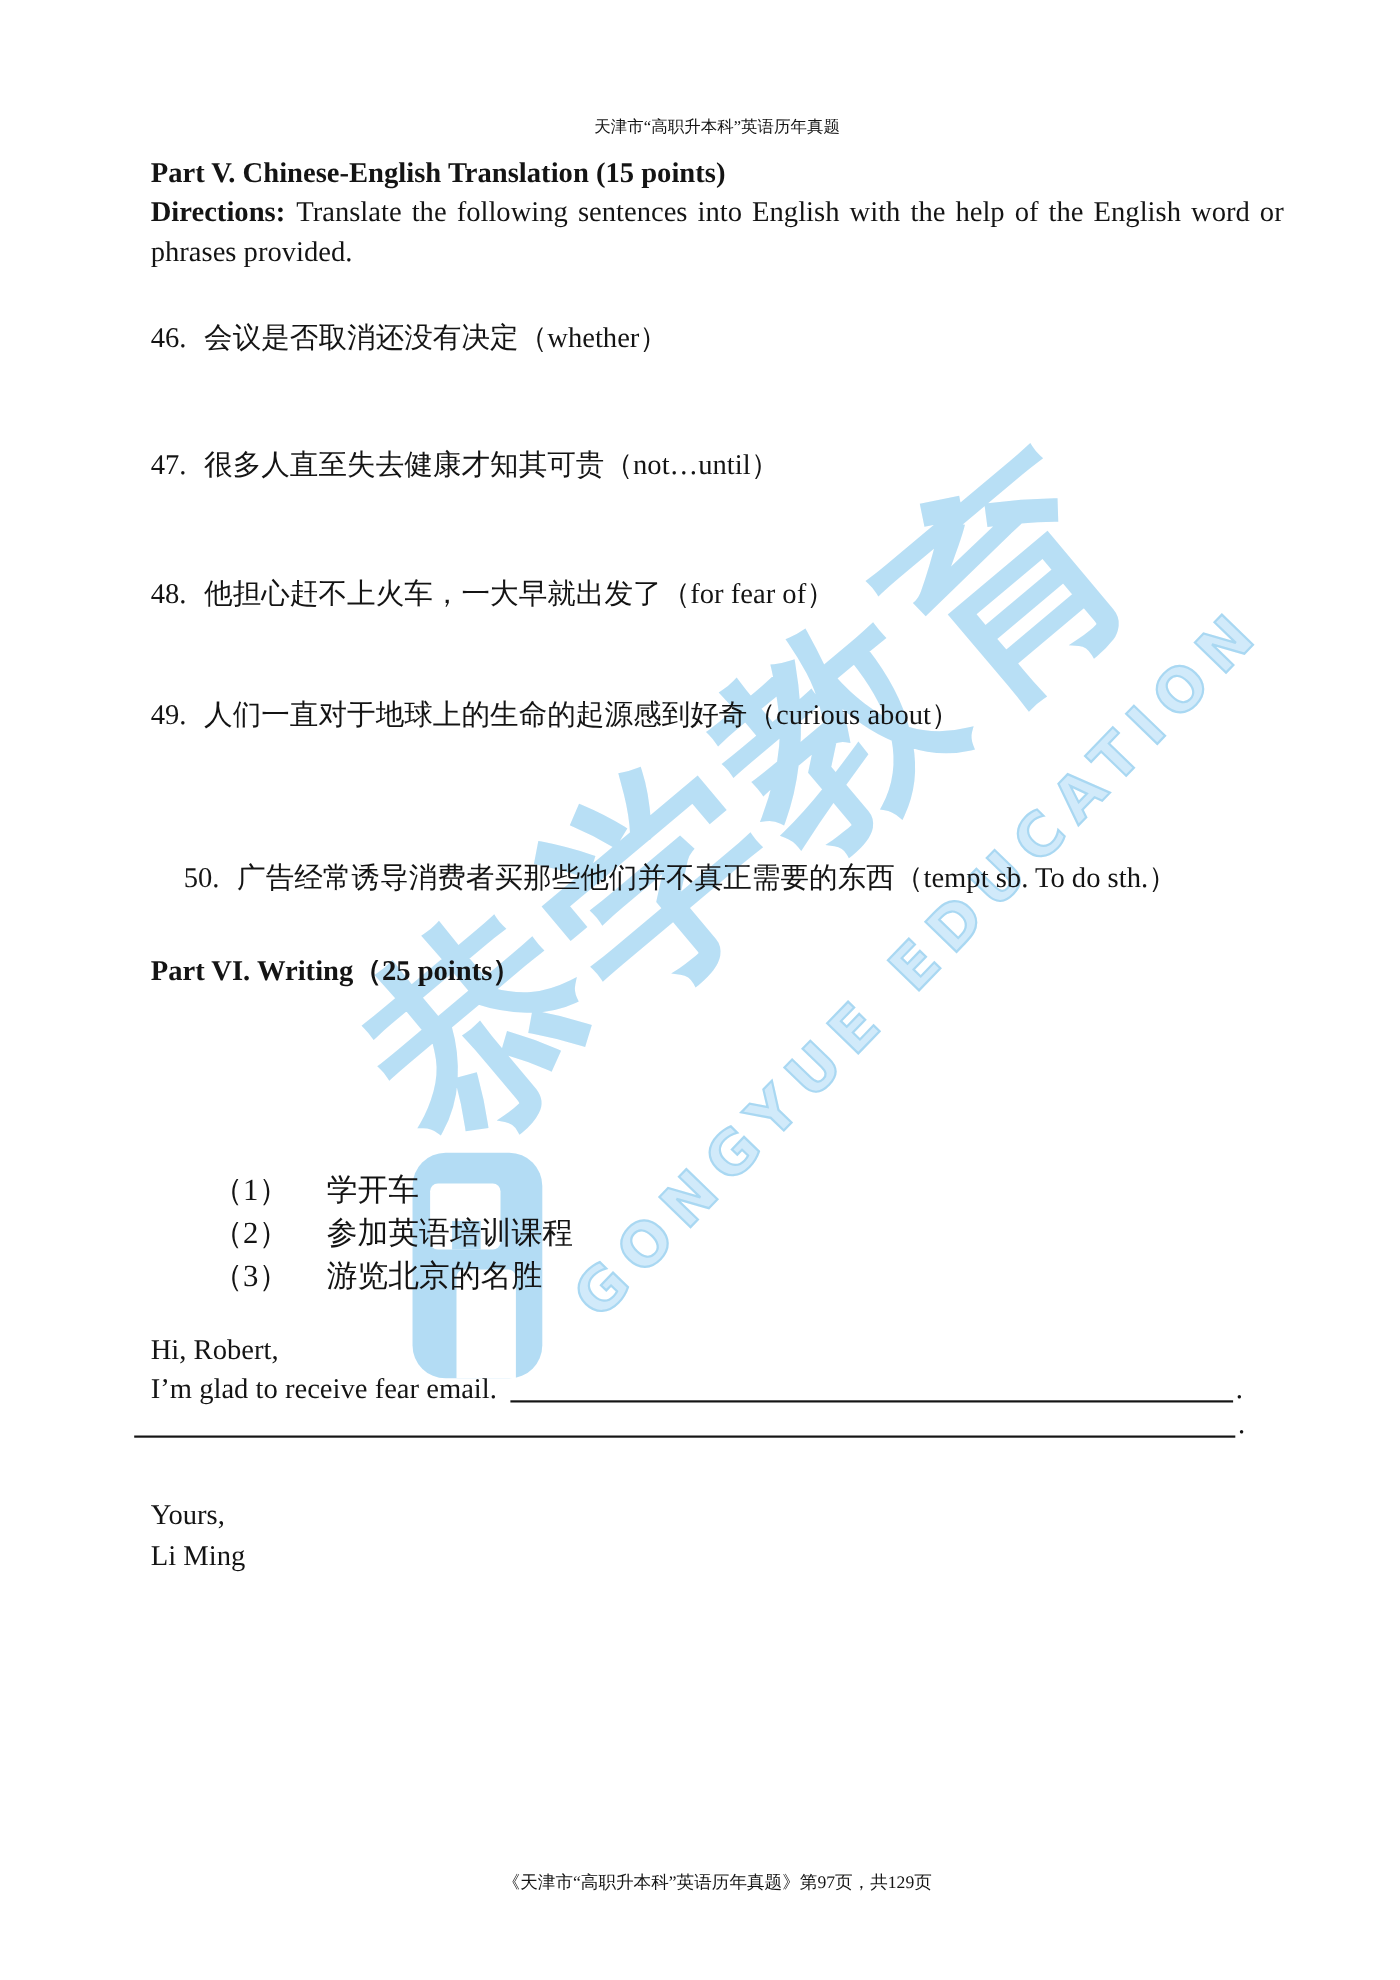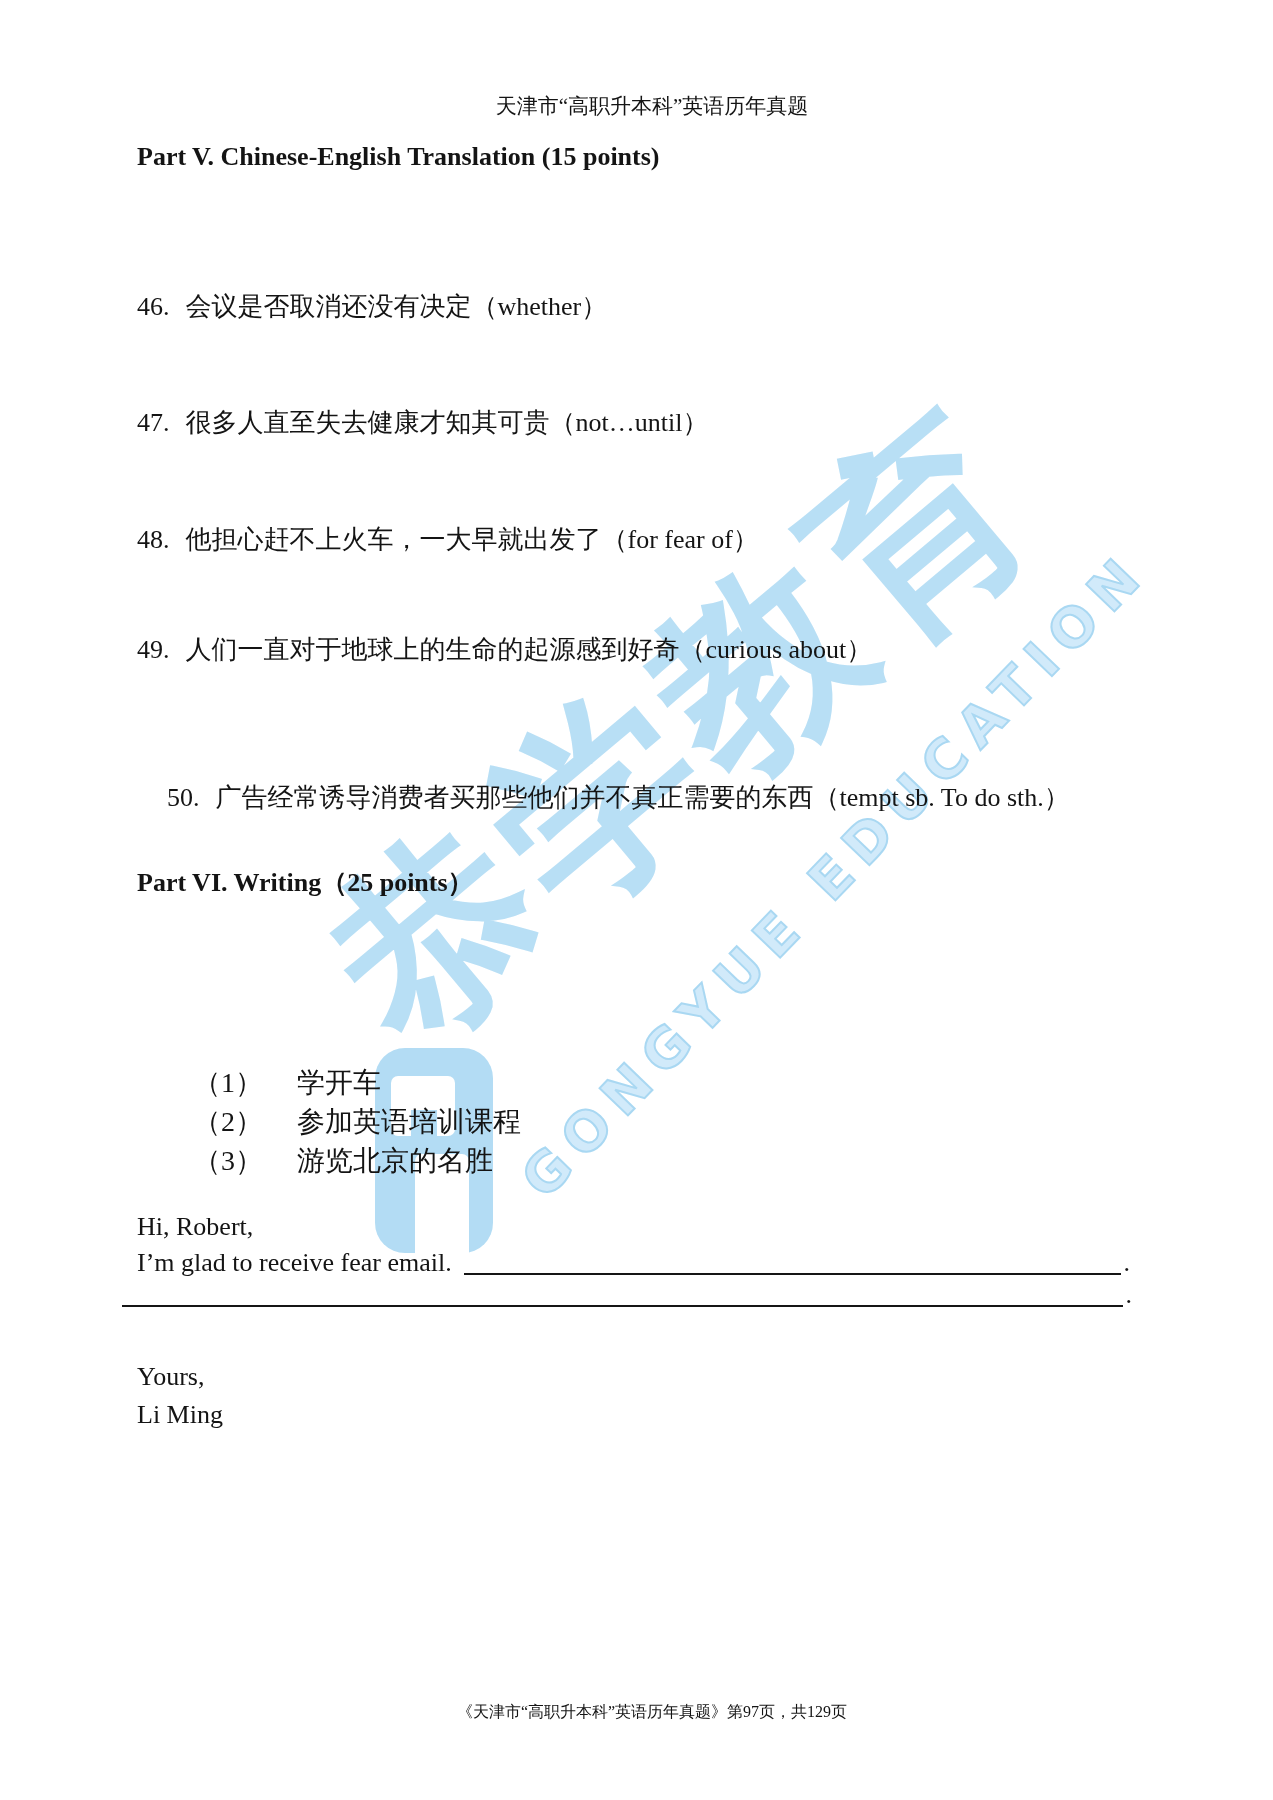--- a/index.html
+++ b/index.html
@@ -25,21 +25,21 @@
   }
   .wm-logo{
     position:absolute;left:375px;top:1048px;width:118px;height:205px;
     background:#a9d8f3;border-radius:30px;opacity:.88;
   }
   .wm-logo .w1{position:absolute;left:16px;top:28px;width:64px;height:60px;background:#ffffff;border-radius:7px;}
   .wm-logo .dot{position:absolute;left:36px;top:62px;width:26px;height:26px;background:#a9d8f3;}
   .wm-logo .w2{position:absolute;left:40px;top:106px;width:54px;height:99px;background:#ffffff;border-radius:7px 7px 0 0;}
   
   .abs{position:absolute;z-index:1;}
-  .header-title{left:137px;top:91px;width:1030px;text-align:center;font-size:21px;line-height:30px;}
+  .header-title{left:137px;top:101px;width:1030px;text-align:center;font-size:15px;line-height:30px;}
   .heading{font-size:26px;line-height:34px;font-weight:bold;white-space:nowrap;}
   .p5-heading{left:137px;top:140px;}
   .p6-heading{left:137px;top:866px;}
   .para{left:137px;width:1030px;font-size:26px;line-height:36px;text-align:justify;margin:0;}
   .p5-dir{top:175px;}
   .p6-dir{top:904px;}
   .para b{margin-right:10px;}
   .q{left:137px;font-size:26px;line-height:34px;white-space:nowrap;}
   .q .qnum{margin-right:16px;}
   .q46{top:290px;} .q47{top:406px;} .q48{top:523px;} .q49{top:633px;text-align:right;} .q50{top:781px;margin-left:30px;}
@@ -71,20 +71,21 @@
       <span class="w1"></span>
       <span class="dot"></span>
       <span class="w2"></span>
     </div>
   </div>
 
   <div class="abs header-title">天津市“高职升本科”英语历年真题</div>
 
   <div class="abs heading p5-heading">Part V. Chinese-English Translation (15 points)</div>
 
+  <p class="abs para p5-dir"><b>Directions:</b><span>Translate the following sentences into English with the help of the English word or phrases provided.</span></p>
 
   <div class="abs q q46">
     <span class="qnum">46.</span><span class="qtext">会议是否取消还没有决定（whether）</span>
   </div>
   <div class="abs q q47">
     <span class="qnum">47.</span><span class="qtext">很多人直至失去健康才知其可贵（not…until）</span>
   </div>
   <div class="abs q q48">
     <span class="qnum">48.</span><span class="qtext">他担心赶不上火车，一大早就出发了（for fear of）</span>
   </div>

